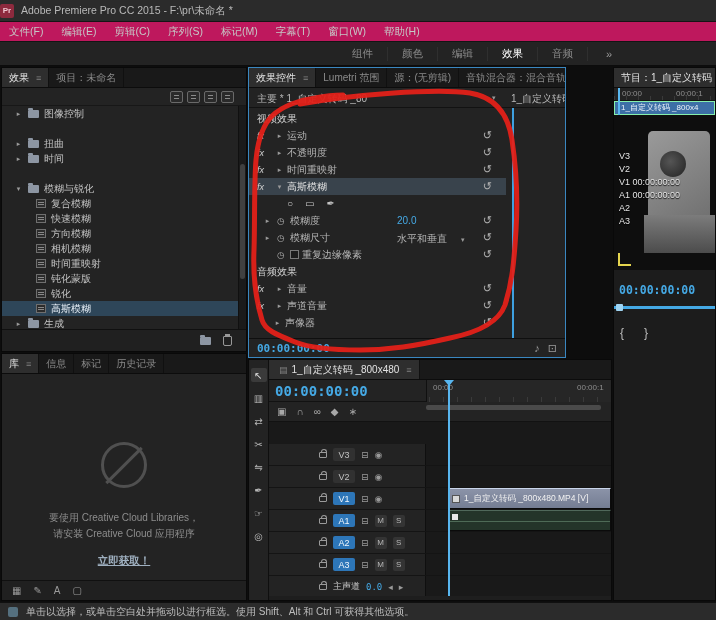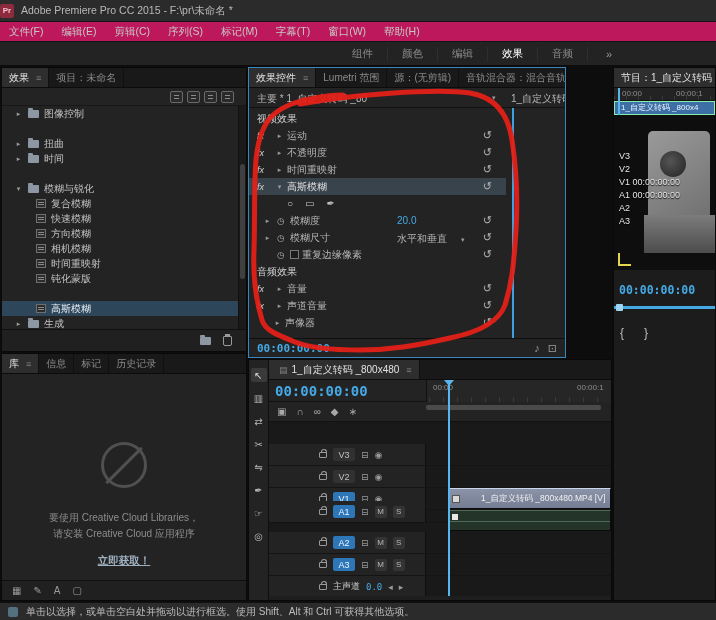--- a/index.html
+++ b/index.html
@@ -89,21 +89,21 @@
 .tl-toolbar{position:absolute;left:0;top:42px;width:100%;height:20px;background:#232323;border-bottom:1px solid #121212;display:flex;align-items:center;gap:10px;padding-left:8px}
 .tl-toolbar .ic{color:#a8a8a8;font-size:10px}
 .workarea{position:absolute;left:157px;right:10px;top:45px;height:5px;background:#4a4a4a;border-radius:2px}
 .tl-tracks{position:absolute;left:0;top:62px;right:0;bottom:4px;background:#191919}
 .trow{position:absolute;left:0;right:0;height:22px;border-bottom:1px solid #141414}
 .thead{position:absolute;left:0;top:0;width:157px;height:100%;background:#232323;border-right:1px solid #0f0f0f;display:flex;align-items:center;gap:6px;padding-left:50px;font-size:9px}
 .chip{min-width:22px;height:13px;border-radius:2px;display:flex;align-items:center;justify-content:center;font-size:9px;padding:0 3px;color:#c0c0c0;background:#313131}
 .chip.on{background:#2d76b8;color:#eef5fc}
 .ticon{color:#9a9a9a;font-size:9px}
 .ms{width:12px;height:12px;background:#343434;border-radius:2px;font-size:8px;color:#b8b8b8;display:flex;align-items:center;justify-content:center}
-.clip{position:absolute;left:179px;right:0;height:21px;border:1px solid #0b0b0b;display:flex;align-items:center;gap:21px;padding-left:3px;overflow:hidden}
+.clip{position:absolute;left:179px;right:0;height:21px;border:1px solid #0b0b0b;display:flex;align-items:center;gap:4px;padding-left:3px;overflow:hidden}
 .clip.video{top:66px;background:linear-gradient(#8b93a8,#747d93);border-top:1px solid #c9d5ea;color:#f2f2f2;font-size:8.5px}
 .clip.audio{top:88px;background:#243429;border-top:1px solid #50685a}
 .clip.audio::after{content:"";position:absolute;left:0;right:0;top:50%;border-top:1px solid #4e6a56}
 .aud-sq{width:6px;height:6px;background:#e8e8e8;flex:none;margin-top:-8px}
 .tl-playhead{position:absolute;left:179px;top:20px;width:2px;height:218px;background:#58b6ef}
 .tl-playhead::before{content:"";position:absolute;left:-4px;top:0;border-left:5px solid transparent;border-right:5px solid transparent;border-top:6px solid #58b6ef}
 .hscroll{position:absolute;left:0;bottom:0;width:100%;height:4px;background:#1e1e1e}
 
 #program-panel{left:613px;top:67px;width:103px;height:534px;background:#1c1c1c}
 .pg-ruler{position:absolute;left:0;top:20px;width:100%;height:13px;background:#232323;border-bottom:1px solid #111;background-image:repeating-linear-gradient(90deg,#3a3a3a 0 1px,transparent 1px 12px);background-position:0 bottom;background-size:100% 4px;background-repeat:no-repeat}
@@ -208,20 +208,24 @@
         <span>相机模糊</span>
       </div>
     <div class="tree-row child" style="top:150px">
         <span class="fx-item-icon"></span>
         <span>时间重映射</span>
       </div>
     <div class="tree-row child" style="top:165px">
         <span class="fx-item-icon"></span>
         <span>钝化蒙版</span>
       </div>
+    <div class="tree-row child" style="top:180px">
+        <span class="fx-item-icon"></span>
+        <span>锐化</span>
+      </div>
     <div class="tree-row child selected" style="top:195px">
         <span class="fx-item-icon"></span>
         <span>高斯模糊</span>
       </div>
     <div class="tree-row bin" style="top:210px">
         <span class="twirl">▸</span>
         <span class="folder-icon"></span>
         <span>生成</span>
       </div>
   </div>
@@ -423,21 +427,21 @@
         </div>
       </div>
       <div class="trow" style="top:66px">
         <div class="thead">
           <span class="lock-icon"></span>
           <span class="chip on">V1</span>
           <span class="ticon">⊟</span>
           <span class="ticon">◉</span>
         </div>
       </div>
-      <div class="trow" style="top:79px">
+      <div class="trow" style="top:88px">
         <div class="thead">
           <span class="lock-icon"></span>
           <span class="chip on">A1</span>
           <span class="ticon">⊟</span>
           <span class="ms">M</span>
           <span class="ms">S</span>
         </div>
       </div>
       <div class="trow" style="top:110px">
         <div class="thead">

